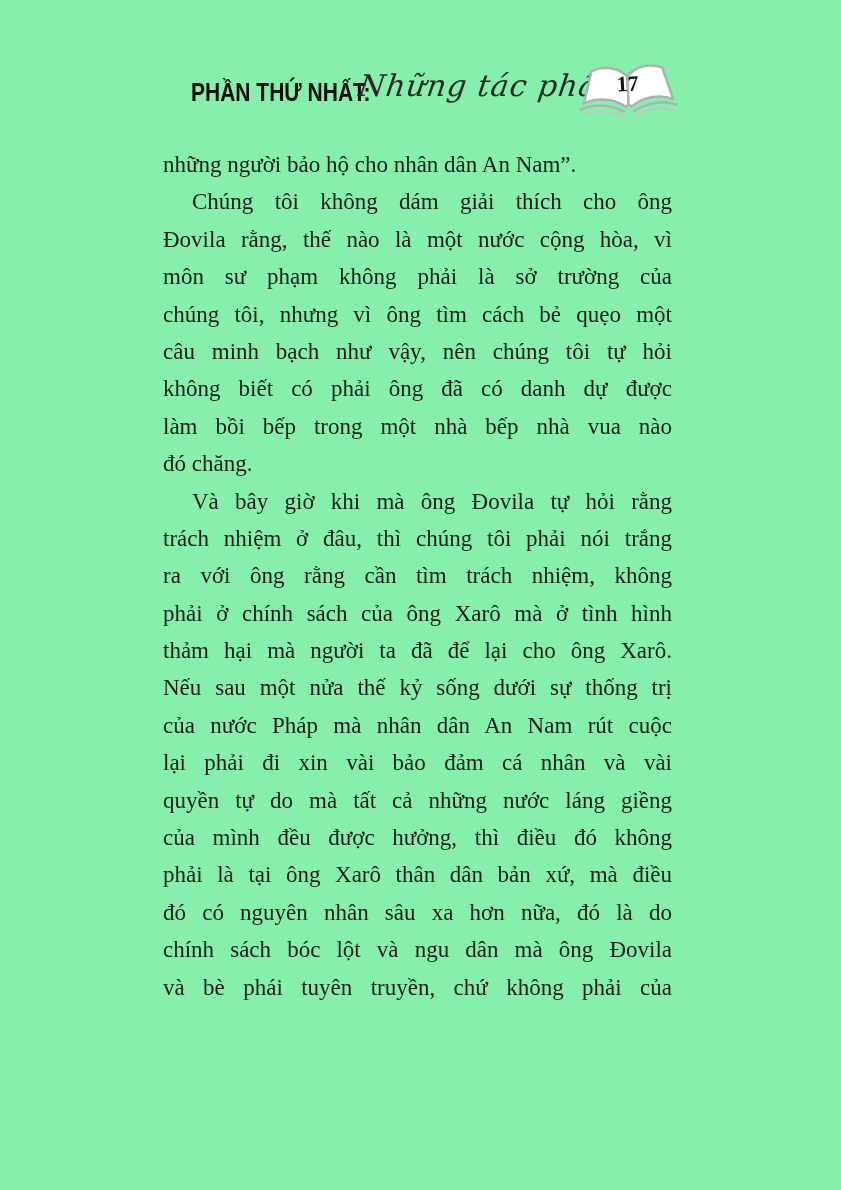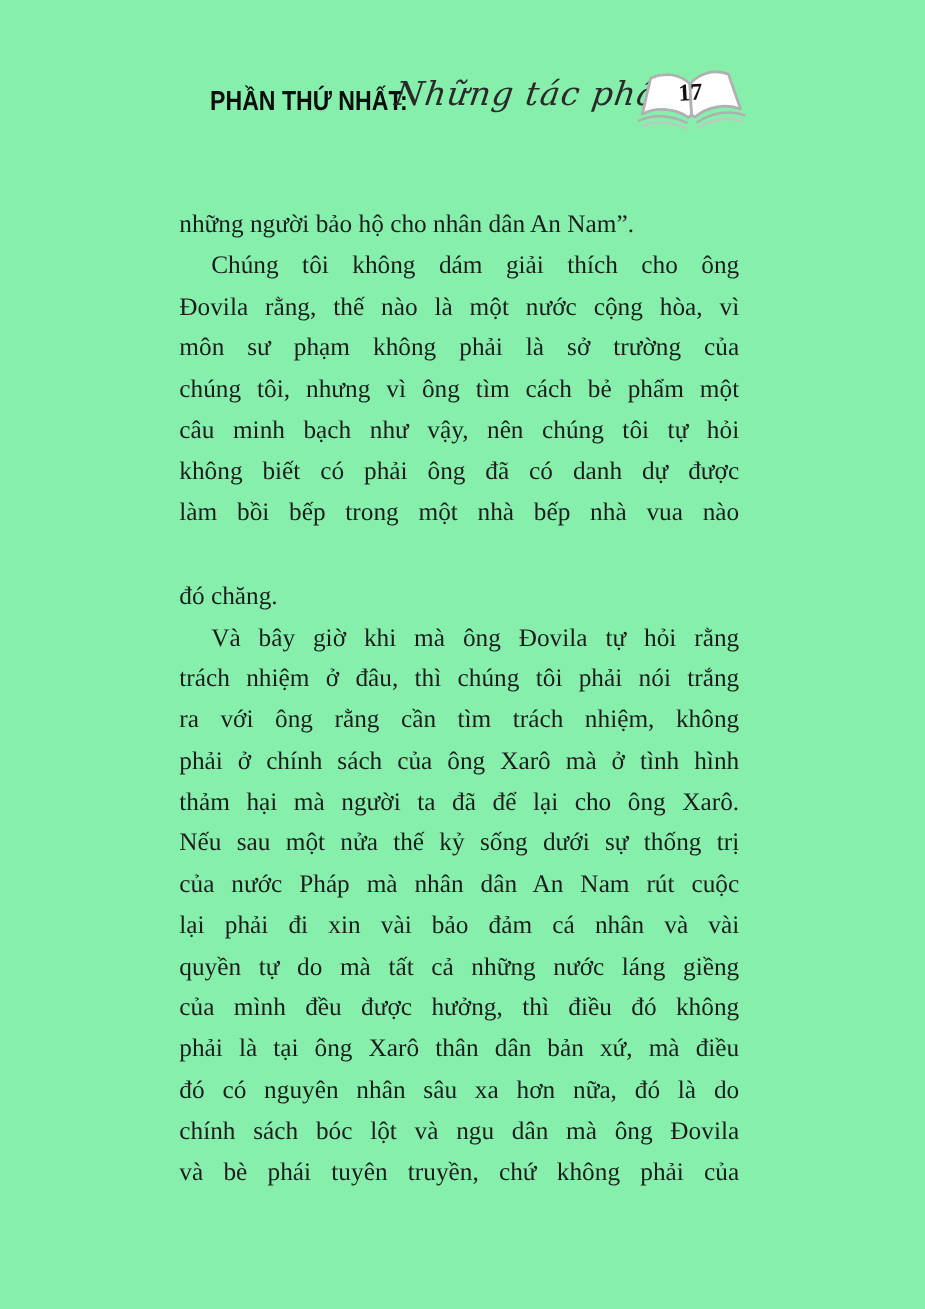--- a/index.html
+++ b/index.html
@@ -22,21 +22,21 @@
     transform:skewX(-8deg);letter-spacing:1px;
   }
   .icon-wrap{position:absolute;left:413px;top:-6px;width:104px;height:66px;}
   .icon-wrap svg{width:104px;height:66px;}
   
   .text-block{position:absolute;left:163px;top:146px;width:509px;}
   .line{
     height:37.4px;line-height:37.4px;font-size:23px;
     text-align:justify;text-align-last:justify;overflow:hidden;white-space:nowrap;
   }
-  .line.end{text-align-last:left;margin-top:39px;}
+  .line.end{text-align-last:left;}
   .line.indent{text-indent:29px;}
 </style>
 </head>
 <body>
 
 <div class="page">
 
   <div class="header">
     <span class="section-label">PHẦN THỨ NHẤT:</span>
     <span class="section-title">Những tác phẩm...</span>
@@ -53,21 +53,21 @@
         </g>
       </svg>
     </span>
   </div>
 
   <div class="text-block">
       <div class="line end">những người bảo hộ cho nhân dân An Nam”.</div>
       <div class="line indent">Chúng tôi không dám giải thích cho ông</div>
       <div class="line">Đovila rằng, thế nào là một nước cộng hòa, vì</div>
       <div class="line">môn sư phạm không phải là sở trường của</div>
-      <div class="line">chúng tôi, nhưng vì ông tìm cách bẻ phẩm một</div>
+      <div class="line">chúng tôi, nhưng vì ông tìm cách bẻ quẹo một</div>
       <div class="line">câu minh bạch như vậy, nên chúng tôi tự hỏi</div>
       <div class="line">không biết có phải ông đã có danh dự được</div>
       <div class="line">làm bồi bếp trong một nhà bếp nhà vua nào</div>
       <div class="line end">đó chăng.</div>
       <div class="line indent">Và bây giờ khi mà ông Đovila tự hỏi rằng</div>
       <div class="line">trách nhiệm ở đâu, thì chúng tôi phải nói trắng</div>
       <div class="line">ra với ông rằng cần tìm trách nhiệm, không</div>
       <div class="line">phải ở chính sách của ông Xarô mà ở tình hình</div>
       <div class="line">thảm hại mà người ta đã để lại cho ông Xarô.</div>
       <div class="line">Nếu sau một nửa thế kỷ sống dưới sự thống trị</div>

